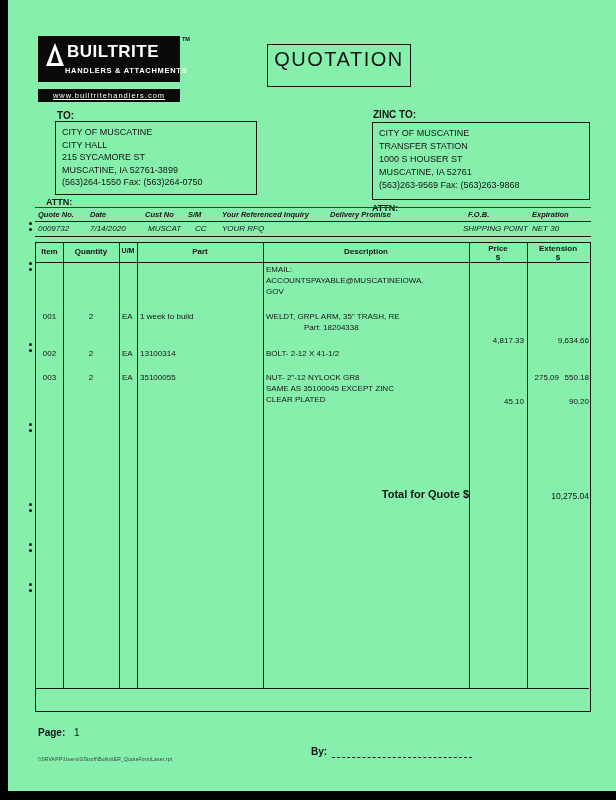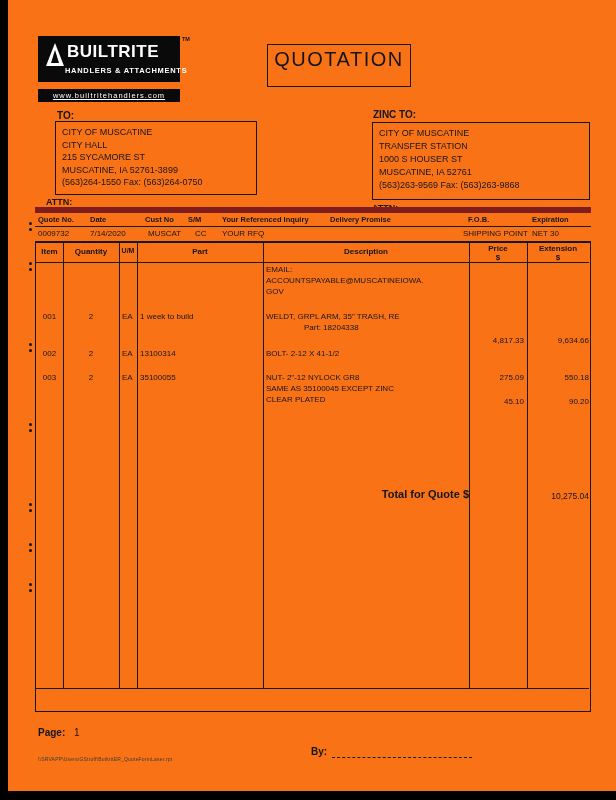--- a/index.html
+++ b/index.html
@@ -1,18 +1,18 @@
 <!DOCTYPE html>
 <html><head>
 <meta charset="utf-8">
 <style>
   html,body{margin:0;padding:0;background:#e8e8e8;}
   #page{
     position:relative;width:616px;height:800px;margin:0 auto;
-    background:#f97316;overflow:hidden;
+    background:#86efac;overflow:hidden;
     font-family:"Liberation Sans", sans-serif;color:#151515;
   }
   .abs{position:absolute;}
   .b{font-weight:bold;}
   .scanbar{background:#000;}
   .box{border:1.5px solid #161616;box-sizing:border-box;}
   .mark{width:3px;height:3px;background:#111;border-radius:50%;box-shadow:0 6px 0 #111;}
   .vline{width:1px;background:#1a1a1a;}
   .hline{height:1px;background:#1a1a1a;}
   .cell{white-space:nowrap;}
@@ -60,21 +60,21 @@
   <div class="abs b" style="left:373px;top:109px;font-size:10px;">ZINC TO:</div>
   <div class="abs box" style="left:372px;top:122px;width:218px;height:78px;padding:4px 6px;font-size:9px;line-height:13px;">
     <div>CITY OF MUSCATINE</div>
     <div>TRANSFER STATION</div>
     <div>1000 S HOUSER ST</div>
     <div>MUSCATINE, IA 52761</div>
     <div>(563)263-9569  Fax: (563)263-9868</div>
   </div>
   <div class="abs b" style="left:372px;top:203px;font-size:9px;">ATTN:</div>
 
-  <div class="abs" style="left:35px;top:207px;width:556px;height:28px;border-top:6px solid #7f1d1d;border-bottom:1px solid #1a1a1a;">
+  <div class="abs" style="left:35px;top:207px;width:556px;height:28px;border-top:1px solid #7f1d1d;border-bottom:1px solid #1a1a1a;font-style:italic;">
     <div class="abs hline" style="left:0;top:13px;width:556px;"></div>
     <div class="abs b cell" style="left:3px;top:2px;font-size:7.5px;">Quote No.</div>
     <div class="abs b cell" style="left:55px;top:2px;font-size:7.5px;">Date</div>
     <div class="abs b cell" style="left:110px;top:2px;font-size:7.5px;">Cust No</div>
     <div class="abs b cell" style="left:153px;top:2px;font-size:7.5px;">S/M</div>
     <div class="abs b cell" style="left:187px;top:2px;font-size:7.5px;">Your Referenced Inquiry</div>
     <div class="abs b cell" style="left:295px;top:2px;font-size:7.5px;">Delivery Promise</div>
     <div class="abs b cell" style="left:433px;top:2px;font-size:7.5px;">F.O.B.</div>
     <div class="abs b cell" style="left:497px;top:2px;font-size:7.5px;">Expiration</div>
     <div class="abs cell" style="left:3px;top:16px;font-size:8px;">0009732</div>
@@ -119,21 +119,21 @@
     <div class="abs cell" style="left:230px;top:69px;font-size:8px;">WELDT, GRPL ARM, 35" TRASH, RE</div>
     <div class="abs cell" style="left:220px;top:80px;font-size:8px;padding-left:48px;">Part: 18204338</div>
     <div class="abs tar cell" style="left:433px;top:69px;width:55px;font-size:8px;">4,817.33</div>
     <div class="abs tar cell" style="left:491px;top:69px;width:62px;font-size:8px;">9,634.66</div>
 
     <div class="abs tac cell" style="left:0;top:106px;width:27px;font-size:8px;">002</div>
     <div class="abs tac cell" style="left:27px;top:106px;width:56px;font-size:8px;">2</div>
     <div class="abs cell" style="left:86px;top:106px;font-size:8px;">EA</div>
     <div class="abs cell" style="left:104px;top:106px;font-size:8px;">13100314</div>
     <div class="abs cell" style="left:230px;top:106px;font-size:8px;">BOLT- 2-12 X 41-1/2</div>
-    <div class="abs tar cell" style="left:433px;top:106px;width:55px;font-size:8px;">275.09</div>
+    <div class="abs tar cell" style="left:433px;top:106px;width:55px;font-size:8px;padding-left:35px;">275.09</div>
     <div class="abs tar cell" style="left:491px;top:106px;width:62px;font-size:8px;">550.18</div>
 
     <div class="abs tac cell" style="left:0;top:130px;width:27px;font-size:8px;">003</div>
     <div class="abs tac cell" style="left:27px;top:130px;width:56px;font-size:8px;">2</div>
     <div class="abs cell" style="left:86px;top:130px;font-size:8px;">EA</div>
     <div class="abs cell" style="left:104px;top:130px;font-size:8px;">35100055</div>
     <div class="abs cell" style="left:230px;top:130px;font-size:8px;">NUT- 2"-12 NYLOCK GR8</div>
     <div class="abs cell" style="left:230px;top:141px;font-size:8px;">SAME AS 35100045 EXCEPT ZINC</div>
     <div class="abs cell" style="left:230px;top:152px;font-size:8px;">CLEAR PLATED</div>
     <div class="abs tar cell" style="left:433px;top:130px;width:55px;font-size:8px;">45.10</div>

